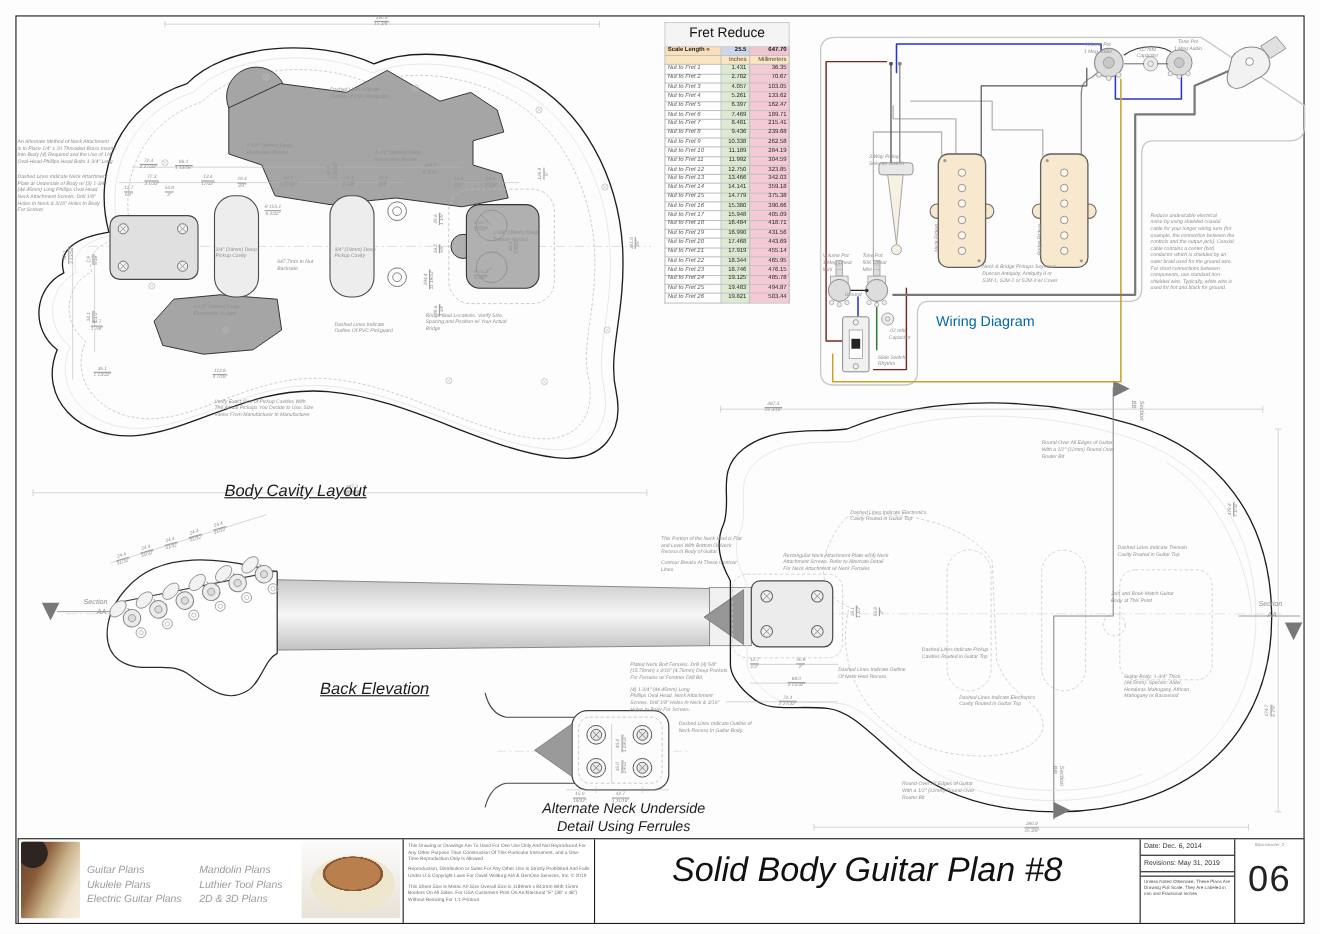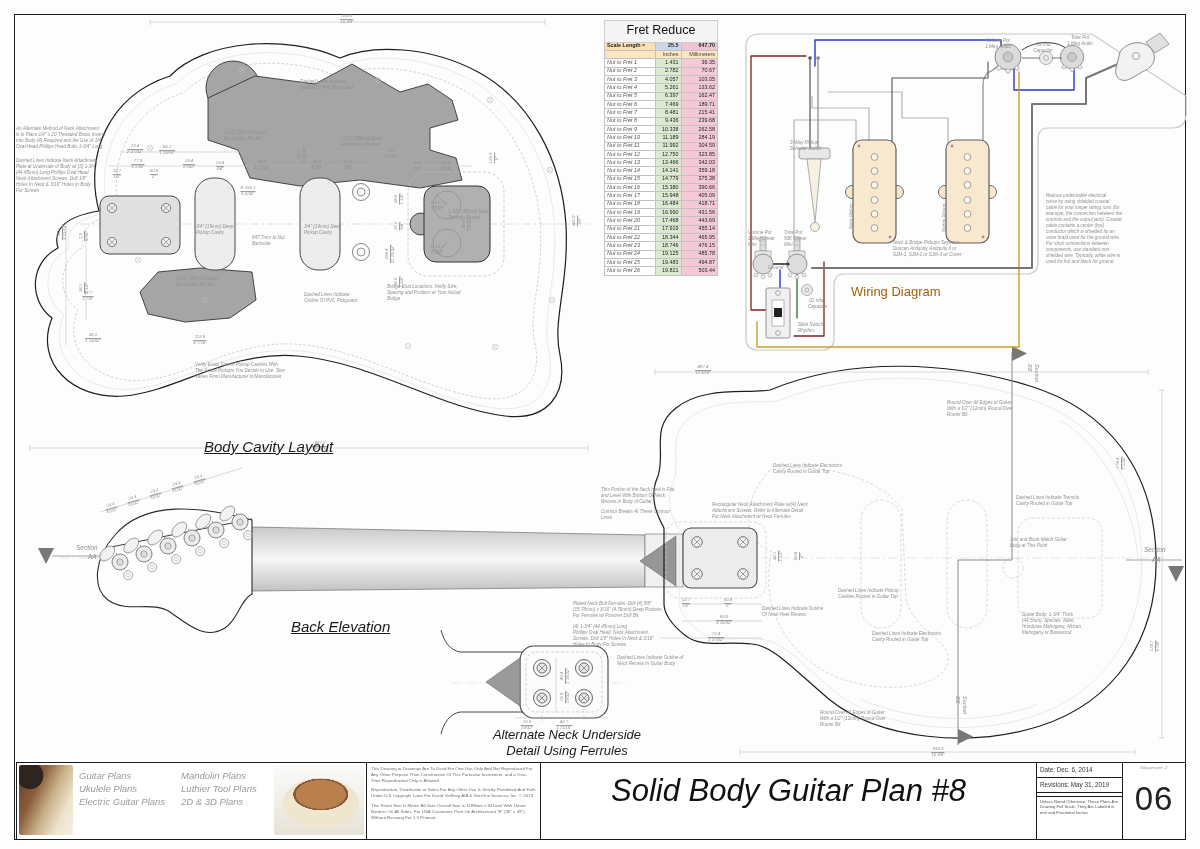--- a/index.html
+++ b/index.html
@@ -35,21 +35,21 @@
   .photo{height:70px;margin:2px;border-radius:2px;}
   .photo1{width:54px;background:
       radial-gradient(circle at 20% 15%,#2e2520 0 18%,transparent 19%),
       linear-gradient(115deg,#5d4130 0%,#8a5c3a 32%,#c9b188 55%,#eee3cd 78%,#f5efe0 100%);}
   .photo2{width:90px;background:
       radial-gradient(ellipse 46% 34% at 52% 42%,#b9804e 0 60%,#8a5a36 61% 66%,transparent 67%),
       radial-gradient(ellipse 60% 52% at 52% 55%,#efe6cf 0 70%,transparent 71%),
       linear-gradient(180deg,#fbfbfb,#e7e2d6);}
   .brandwrap{flex:1;padding:3px 2px 0 4px;}
   .brand{font-style:italic;font-size:18.5px;color:#3c3c3c;letter-spacing:.3px;white-space:nowrap;}
-  .cats{display:flex;gap:16px;margin-top:4px;}
+  .cats{display:flex;gap:16px;margin-top:20px;}
   .cats div{font-style:italic;font-size:9.5px;color:#9a9a9a;line-height:1.35;white-space:pre-line;}
   .legal-area{width:174px;padding:3px 4px;}
   .legal-area p{margin:0 0 3.5px;font-size:4.4px;line-height:1.35;color:#6f6f6f;}
   .title-area{flex:1;text-align:center;padding-top:6px;}
   .co-name{font-style:italic;font-size:13px;color:#222;}
   .plan-title{font-style:italic;font-size:31px;color:#111;margin-top:4px;}
   .date-area{width:86px;font-size:6.3px;}
   .d-row{border-bottom:1px solid #1a1a1a;padding:3px 3px 4px;}
   .d-note{padding:2px 3px;font-size:4.2px;line-height:1.3;color:#555;border-top:1px solid #1a1a1a;margin-top:3px;}
   .page-area{width:62px;border-right:none;text-align:center;}
@@ -651,21 +651,21 @@
         <span class="frac">1 19/32"</span>
       </div>
       <div class="dim" style="left: 560px; top: 697px; transform: translate(-50%, 0px) rotate(-90deg);">
         <span>15.0</span>
         <span class="frac">19/32"</span>
       </div>
     </div>
 
   <div class="dwg-title" style="left:204px;top:438px;font-size:15px;">Body Cavity Layout</div>
   <div class="dwg-title" style="left:291px;top:618px;font-size:15px;">Back Elevation</div>
-  <div class="dwg-title" style="left:851px;top:284px;font-size:13px;font-style:normal;text-decoration:none;color:#a16207;">Wiring Diagram</div>
+  <div class="dwg-title" style="left:851px;top:284px;font-size:13px;font-style:normal;text-decoration:none;color:#0369a1;">Wiring Diagram</div>
   <div style="position:absolute;left:487px;top:727px;width:160px;text-align:center;font-style:italic;font-size:13px;color:#1a1a1a;line-height:1.2;">
     <div>Alternate Neck Underside</div>
     <div>Detail Using Ferrules</div>
   </div>
 
   <table class="fret">
     <thead>
       <tr class="t-title">
           <th colspan="3">Fret Reduce</th>
         </tr>

